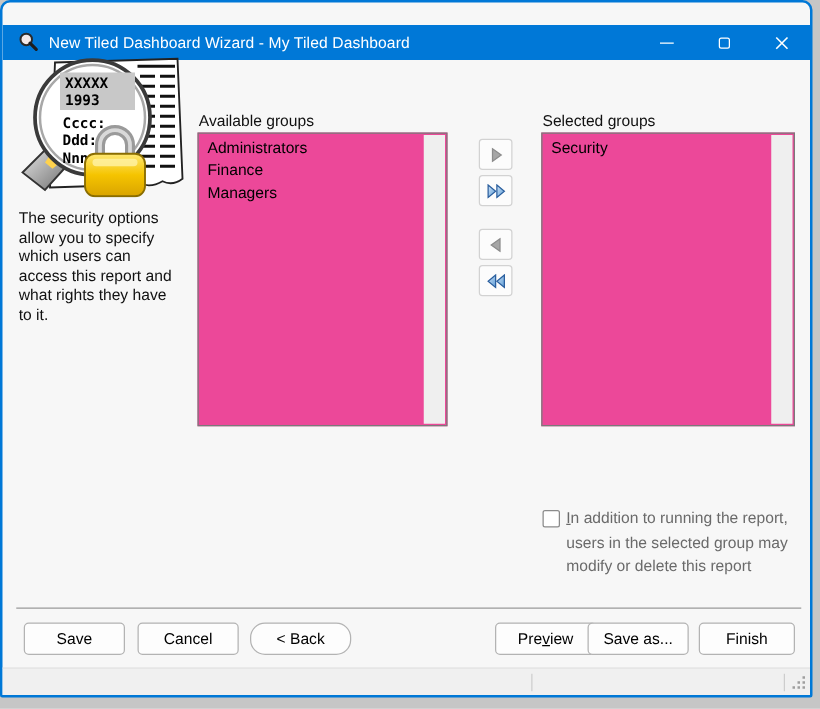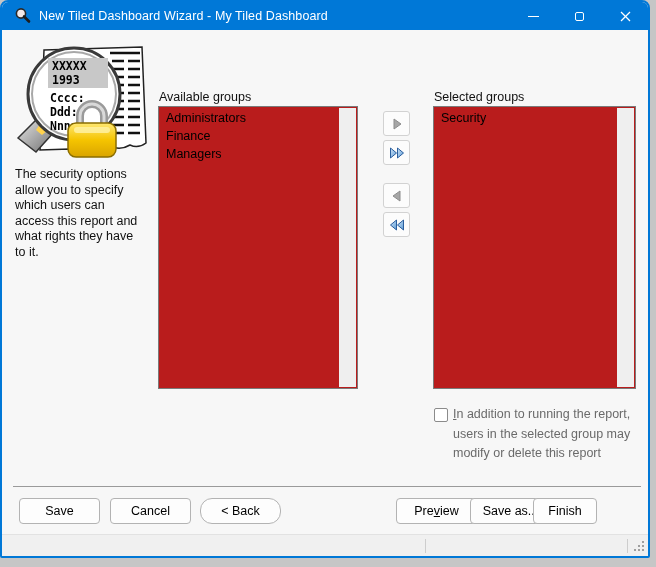--- a/index.html
+++ b/index.html
@@ -18,21 +18,21 @@
   }
   .dialog{
     position:absolute;left:0;top:0;width:650px;height:558px;
     border:2px solid var(--accent);
     border-radius:8px 8px 2px 2px;
     background:var(--dialog-bg);
     overflow:hidden;
   }
   
   .titlebar{
-    position:absolute;left:0;top:0;right:0;height:28px;
+    position:absolute;left:0;top:18px;right:0;height:28px;
     background:var(--accent);
     display:flex;align-items:center;text-align:right;
   }
   .titlebar-icon{width:18px;height:18px;margin-left:11px;flex:0 0 auto;}
   .titlebar-text{
     color:#fff;font-size:12.5px;margin-left:8px;white-space:nowrap;
     letter-spacing:.1px;
   }
   .win-controls{position:absolute;right:0;top:0;height:28px;display:flex;}
   .win-btn{
@@ -57,21 +57,21 @@
   .illustration{position:absolute;left:12px;top:42px;width:138px;height:114px;}
   .side-desc{
     position:absolute;left:13px;top:165px;width:145px;
     font-size:12.5px;line-height:15.5px;color:#111;
   }
   
   .group-label{position:absolute;font-size:12.5px;color:#111;white-space:nowrap;}
   .label-available{left:157px;top:88px;}
   .label-selected{left:432px;top:88px;}
   .listbox{
-    position:absolute;top:104px;height:283px;background:#b91c1c;
+    position:absolute;top:104px;height:235px;background:#ec4899;
     border:1px solid #7a7a7a;
   }
   .listbox-available{left:156px;width:200px;}
   .listbox-selected{left:431px;width:203px;}
   .list-items{position:absolute;left:0;top:2px;right:18px;}
   .list-item{
     height:18px;line-height:18px;padding-left:7px;font-size:12.5px;color:#000;
     white-space:nowrap;overflow:hidden;
   }
   .scroll-track{
@@ -103,21 +103,21 @@
     position:absolute;top:496px;height:26px;width:81px;
     background:#fdfdfd;border:1px solid #b3b3b3;border-radius:4px;
     font-size:12.5px;color:#000;font-family:"Liberation Sans",sans-serif;
     display:flex;align-items:center;justify-content:center;padding:0;
   }
   .btn-help{left:17px;}
   .btn-cancel{left:108px;}
   .btn-back{left:198px;border-radius:12px;}
   .btn-preview{left:394px;}
   .btn-saveas{left:468px;}
-  .btn-finish{left:531px;width:64px;}
+  .btn-finish{left:557px;width:77px;}
   
   .statusbar{
     position:absolute;left:0;right:0;bottom:0;height:22px;
     background:var(--statusbar-bg);border-top:1px solid #e2e2e2;
   }
   .status-div{position:absolute;top:4px;bottom:3px;width:1px;background:#cdcdcd;}
   .status-div-1{left:423px;}
   .status-div-2{left:625px;}
   .size-grip{position:absolute;right:4px;bottom:3px;width:12px;height:12px;}
   .size-grip i{position:absolute;width:2px;height:2px;background:#9e9e9e;}

